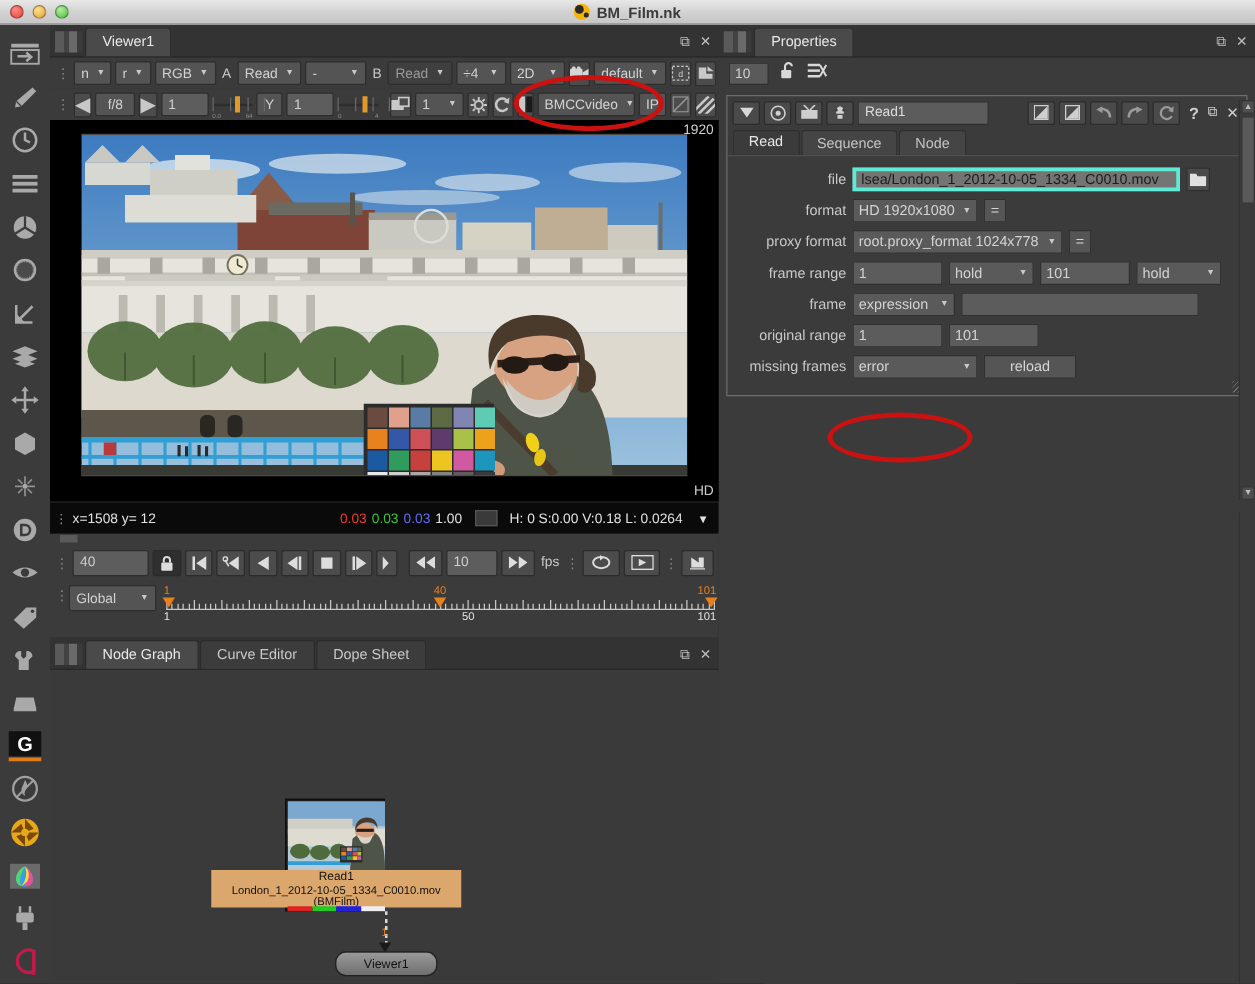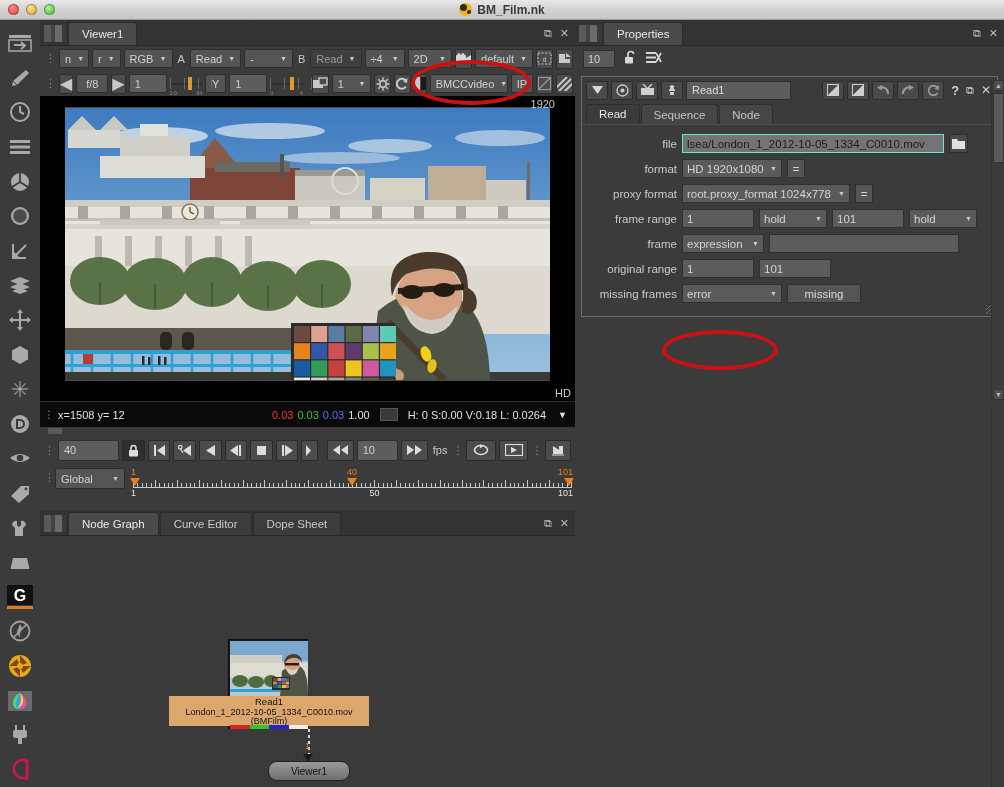--- a/index.html
+++ b/index.html
@@ -167,21 +167,21 @@
   #props-body { padding: 4px 6px; }
   #node-box { border: 1px solid #6d6d6d; background: #3b3b3b; }
   #node-header { height: 26px; display: flex; align-items: center; gap: 3px; padding: 0 4px; }
   .nhbtn { width: 22px; height: 19px; background: #4a4a4a; border: 1px solid #2c2c2c; border-radius: 2px; display: flex; align-items: center; justify-content: center; color: #cfcfcf; }
   #node-name { flex: 0 0 auto; width: 105px; height: 19px; background: #5c5c5c; border: 1px solid #2e2e2e; color: #dedede; font-size: 11px; display: flex; align-items: center; padding-left: 5px; }
   #node-tabs { height: 22px; display: flex; align-items: flex-end; padding-left: 4px; border-bottom: 1px solid #4e4e4e; }
   .ntab { height: 20px; padding: 0 12px; font-size: 11.5px; color: #c4c4c4; display: flex; align-items: center; background: #454545; border: 1px solid #2e2e2e; border-bottom: none; border-top-left-radius: 3px; border-top-right-radius: 3px; margin-right: 1px; }
   .ntab.active { background: #3b3b3b; color: #e6e6e6; border-bottom: 1px solid #3b3b3b; }
   .krow { display: flex; align-items: center; height: 25px; gap: 5px; }
   .klabel { width: 95px; text-align: right; font-size: 11.5px; color: #c9c9c9; flex: 0 0 95px; }
-  .ktext { background: #747474; border: 1px solid #5eead4; height: 19px; color: #1c1c1c; font-size: 11.5px; display: flex; align-items: center; padding-left: 4px; overflow: hidden; white-space: nowrap; }
+  .ktext { background: #747474; border: 3px solid #5eead4; height: 19px; color: #1c1c1c; font-size: 11.5px; display: flex; align-items: center; padding-left: 4px; overflow: hidden; white-space: nowrap; }
   .kfield { background: #5c5c5c; border: 1px solid #303030; height: 19px; color: #d3d3d3; font-size: 11.5px; display: flex; align-items: center; padding-left: 4px; }
   .kdrop { background: #5a5a5a; border: 1px solid #303030; height: 19px; color: #d3d3d3; font-size: 11.5px; display: flex; align-items: center; padding: 0 4px; justify-content: space-between; }
   .kbtn { background: #555; border: 1px solid #303030; height: 19px; color: #d6d6d6; font-size: 11.5px; display: flex; align-items: center; justify-content: center; padding: 0 8px; }
   .kcheck { width: 13px; height: 13px; background: #5c5c5c; border: 1px solid #2d2d2d; }
   .kchecklabel { font-size: 11.5px; color: #c9c9c9; }
   .folder-ico { width: 19px; height: 19px; background: #4a4a4a; border: 1px solid #2e2e2e; display: flex; align-items: center; justify-content: center; }
 
   
   .vscroll { position: absolute; width: 13px; background: #3b3b3b; border-left: 1px solid #313131; }
   .vscroll .thumb { position: absolute; left: 1px; width: 11px; background: #5a5a5a; border: 1px solid #333; }
@@ -678,21 +678,21 @@
         <rect x="253" y="296" width="100" height="6" fill="#202020"></rect>
       </g>
 
       <rect x="0" y="0" width="535" height="12" fill="#000"></rect>
       <rect x="0" y="284" width="535" height="21" fill="#000"></rect>
       <rect x="0" y="0" width="25" height="305" fill="#000"></rect>
       <rect x="510" y="0" width="25" height="305" fill="#000"></rect>
       <rect x="25" y="11" width="485" height="1" fill="#4a4a4a"></rect>
       <rect x="25" y="284" width="485" height="1" fill="#4a4a4a"></rect>
     </svg>
-    <div style="position:absolute;right:20px;top:2px;color:#cfcfcf;font-size:11px">1920</div>
+    <div style="position:absolute;right:4px;top:2px;color:#cfcfcf;font-size:11px">1920</div>
     <div style="position:absolute;right:4px;bottom:2px;color:#cfcfcf;font-size:11px">HD</div>
   </div>
 
   <div id="viewer-status">
     <span style="color:#9a9a9a;font-size:10px">⋮</span>
     <span>x=1508 y=  12</span>
     <span style="flex:1"></span>
     <span class="sw-red">0.03</span>
     <span class="sw-grn">0.03</span>
     <span class="sw-blu">0.03</span>
@@ -1178,21 +1178,21 @@
               <span>101</span>
             </div>
         </div>
         <div class="krow">
           <span class="klabel">missing frames</span>
           <div class="kdrop" style="width:100px">
               <span>error</span>
               <span class="caret">▼</span>
             </div>
           <div class="kbtn" style="width:74px">
-              <span>missing</span>
+              <span>reload</span>
             </div>
         </div>
         <div class="resize-grip"></div>
       </div>
     </div>
   </div>
 
   <div class="vscroll" style="right:0; top:60px; height:320px;">
     <div class="arrowbox" style="top:0">▲</div>
     <div class="thumb" style="top:13px; height:70px"></div>

